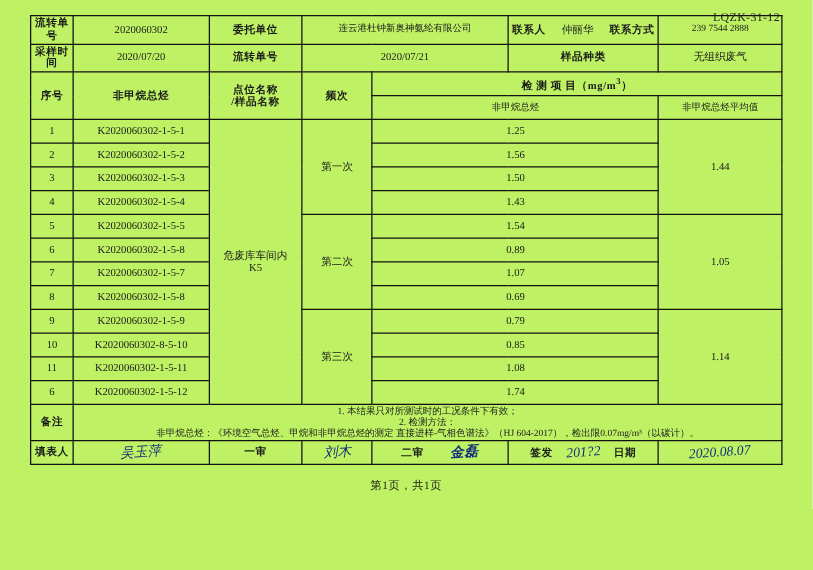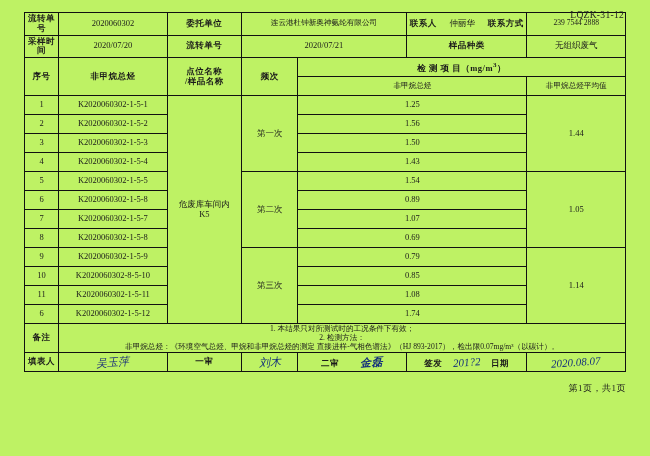--- a/index.html
+++ b/index.html
@@ -106,21 +106,21 @@
   .sig {
     font-family: "Liberation Serif", serif;
     color: #1b2f7a;
     font-size: 11px;
     font-style: italic;
     transform: rotate(-4deg);
     display: inline-block;
   }
   .sig-blue { color: #14307c; }
   .footer {
-    text-align: right;
+    text-align: center;
     font-size: 9px;
     margin-top: 10px;
     letter-spacing: 0.5px;
   }
   .vert-label {
     font-size: 8.5px;
     line-height: 1.5;
   }
 </style>
 </head>
@@ -253,21 +253,21 @@
       <td>6</td>
       <td>K2020060302-1-5-12</td>
       <td colspan="2">1.74</td>
     </tr>
 
     <tr>
       <td class="lbl">备注</td>
       <td colspan="6" class="remark-cell">
         <div>1. 本结果只对所测试时的工况条件下有效；</div>
         <div>2. 检测方法：</div>
-        <div>非甲烷总烃：《环境空气总烃、甲烷和非甲烷总烃的测定 直接进样-气相色谱法》（HJ 893-2017），检出限0.07mg/m³（以碳计）。</div>
+        <div>非甲烷总烃：《环境空气总烃、甲烷和非甲烷总烃的测定 直接进样-气相色谱法》（HJ 604-2017），检出限0.07mg/m³（以碳计）。</div>
       </td>
     </tr>
 
     <tr class="row-tall">
       <td class="lbl">填表人</td>
       <td><span class="sig">吴玉萍</span></td>
       <td class="lbl">一审</td>
       <td><span class="sig sig-blue">刘木</span></td>
       <td class="lbl">
         <span>二审</span>

